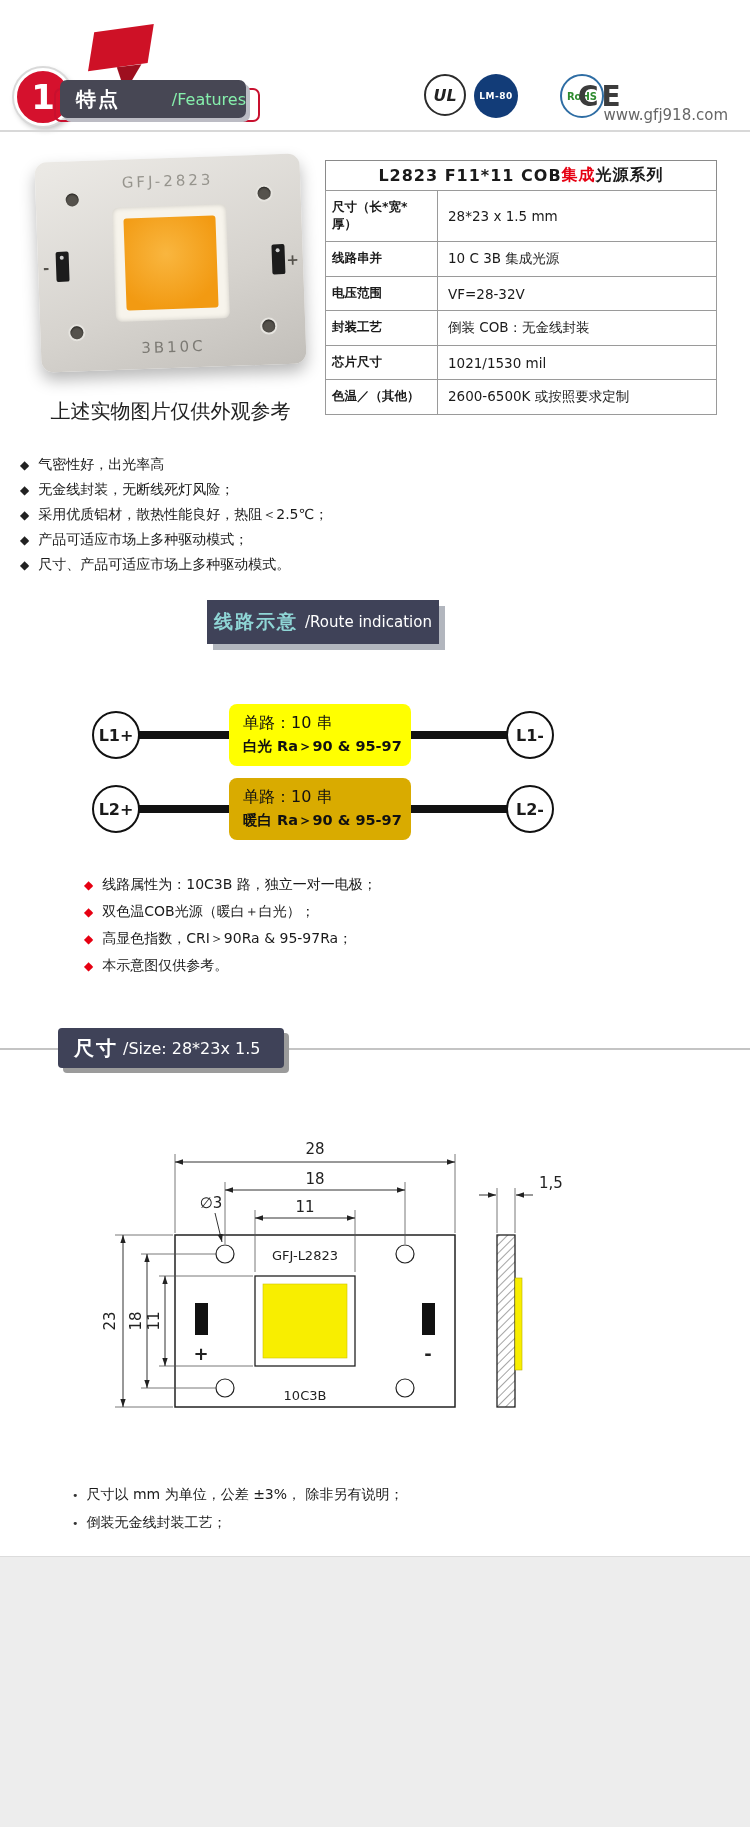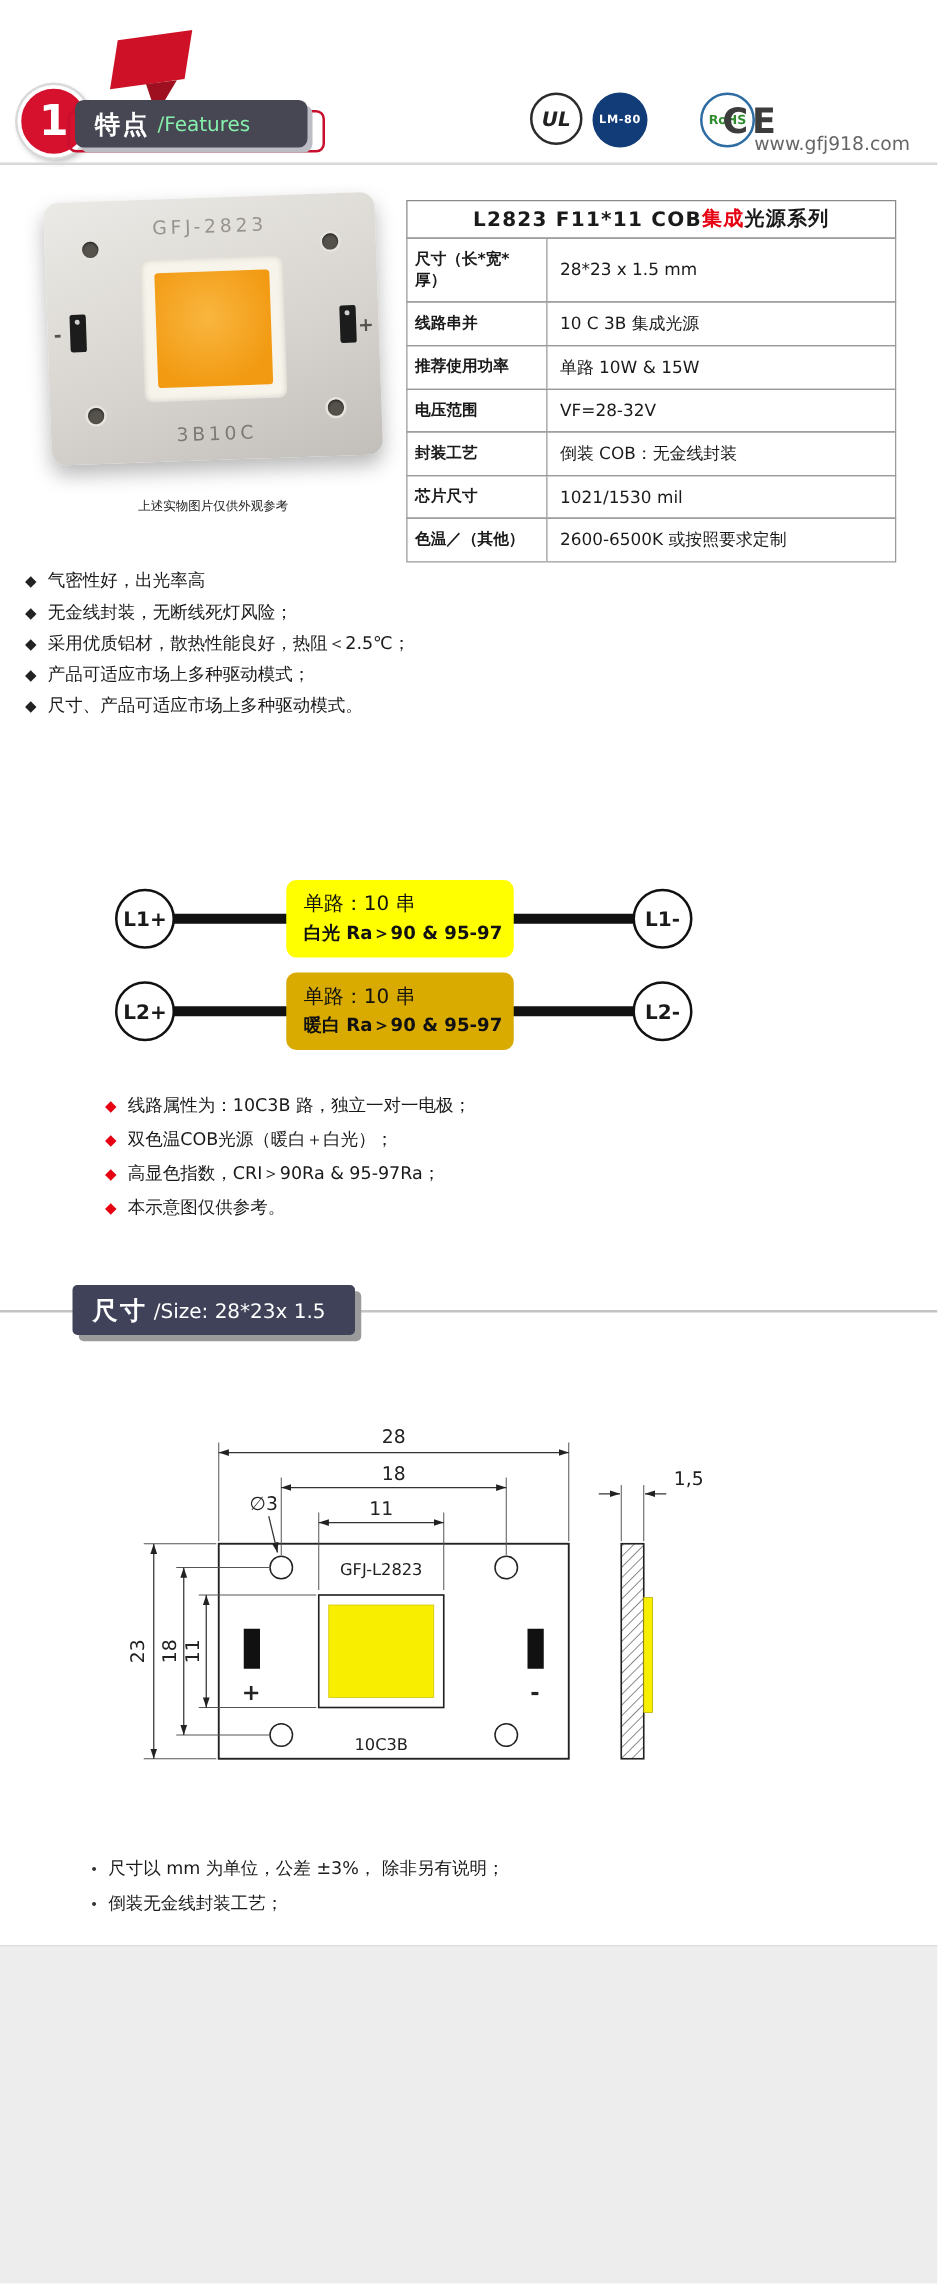--- a/index.html
+++ b/index.html
@@ -7,21 +7,21 @@
   .page { position:relative; width:750px; height:1827px; margin:0 auto; background:#ffffff; overflow:hidden; }
 
   
   .ribbon { position:absolute; left:88px; top:22px; width:72px; height:74px; }
   .num-circle { position:absolute; left:14px; top:68px; width:58px; height:58px; border-radius:50%;
     background:#d5112d; border:3px solid #ffffff; box-shadow:0 0 0 2px #d9d9d9, 2px 3px 6px rgba(0,0,0,.3);
     display:flex; align-items:center; justify-content:center; color:#ffffff; font-size:34px; font-weight:bold; }
   .badge-outline { position:absolute; left:54px; top:88px; width:206px; height:34px;
     border:2px solid #c8102e; border-radius:7px; }
   .badge-dark { position:absolute; left:60px; top:80px; width:186px; height:38px; background:#474754;
-    border-radius:7px; box-shadow:4px 4px 0 #bcbcc4; display:flex; align-items:center; padding-left:16px; gap:6px; }
+    border-radius:7px; box-shadow:4px 4px 0 #bcbcc4; display:flex; align-items:center; padding-left:16px; gap:6px;justify-content:space-between; }
   .badge-dark .zh { color:#ffffff; font-size:20px; font-weight:bold; letter-spacing:2px; }
   .badge-dark .en { color:#86efac; font-size:16px; }
   .hr-top { position:absolute; left:0; right:0; top:130px; border-top:2px solid #d8d8d8; }
 
   .cert { position:absolute; top:74px; display:flex; align-items:center; justify-content:center; }
   .cert-ul { left:424px; width:42px; height:42px; border:2px solid #2b2b2b; border-radius:50%;
     font-style:italic; font-weight:bold; font-size:16px; color:#222; }
   .cert-lm80 { left:474px; width:44px; height:44px; border-radius:50%; background:#123c78;
     color:#ffffff; font-size:9px; font-weight:bold; letter-spacing:.5px; }
   .cert-rohs { left:524px; width:44px; height:44px; border-radius:50%; border:2px solid #2e6da4;
@@ -45,21 +45,21 @@
     background:#f7f4ec; border-radius:6px; box-shadow:inset 0 0 5px rgba(0,0,0,.18); }
   .photo .orange-sq { position:absolute; left:50%; top:50%; width:92px; height:92px; transform:translate(-50%,-50%);
     background:radial-gradient(circle at 45% 40%, #f9b63f 0%, #f29a12 75%); border-radius:3px; }
   .photo .electrode { position:absolute; top:50%; width:13px; height:30px; transform:translateY(-50%);
     background:#1c1c1c; border-radius:2px; }
   .electrode.el { left:18px; } .electrode.er { right:18px; }
   .photo .electrode::after { content:""; position:absolute; left:4px; top:4px; width:4px; height:4px;
     border-radius:50%; background:#cfcfcf; }
   .photo .pol { position:absolute; top:46%; color:#55524c; font-size:15px; font-weight:bold; }
   .pol.pp { right:4px; } .pol.pm { left:5px; }
-  .photo-caption { position:absolute; left:38px; top:398px; width:265px; text-align:center; font-size:10px; color:#222; }
+  .photo-caption { position:absolute; left:38px; top:398px; width:265px; text-align:center; font-size:20px; color:#222; }
 
   
   .spec { position:absolute; left:325px; top:160px; width:392px; }
   .spec-title { border:1px solid #8a8a8a; min-height:31px; display:flex; align-items:center; justify-content:center;
     font-size:16px; font-weight:bold; letter-spacing:1px; }
   .spec-title .red { color:#e60012; }
   .spec-row { display:flex; border:1px solid #9a9a9a; margin-top:-1px; min-height:34px; }
   .spec-label { width:112px; border-right:1px solid #9a9a9a; padding:8px 6px; font-size:12.5px; font-weight:bold; }
   .spec-value { flex:1; padding:8px 10px; font-size:13.5px; display:flex; align-items:center; }
 
@@ -172,24 +172,20 @@
     </div>
     <div class="spec-row">
       <div class="spec-label">尺寸（长*宽*厚）</div>
       <div class="spec-value">28*23 x 1.5 mm</div>
     </div>
     <div class="spec-row">
       <div class="spec-label">线路串并</div>
       <div class="spec-value">10 C 3B 集成光源</div>
     </div>
     <div class="spec-row">
-      <div class="spec-label">推荐使用功率</div>
-      <div class="spec-value">单路 10W &amp; 15W</div>
-    </div>
-    <div class="spec-row">
       <div class="spec-label">电压范围</div>
       <div class="spec-value">VF=28-32V</div>
     </div>
     <div class="spec-row">
       <div class="spec-label">封装工艺</div>
       <div class="spec-value">倒装 COB：无金线封装</div>
     </div>
     <div class="spec-row">
       <div class="spec-label">芯片尺寸</div>
       <div class="spec-value">1021/1530 mil</div>
@@ -216,20 +212,24 @@
     <div class="feat-item">
       <span class="dia dark"></span>
       <span>产品可适应市场上多种驱动模式；</span>
     </div>
     <div class="feat-item">
       <span class="dia dark"></span>
       <span>尺寸、产品可适应市场上多种驱动模式。</span>
     </div>
   </div>
 
+  <div class="route-badge">
+    <span class="zh">线路示意</span>
+    <span class="en">/Route indication</span>
+  </div>
 
   <div class="wire wire1"></div>
   <div class="term t1l">L1+</div>
   <div class="cbox cbox1">
     <div class="l1">单路：10 串</div>
     <div class="l2">白光  Ra＞90 &amp; 95-97</div>
   </div>
   <div class="term t1r">L1-</div>
 
   <div class="wire wire2"></div>

